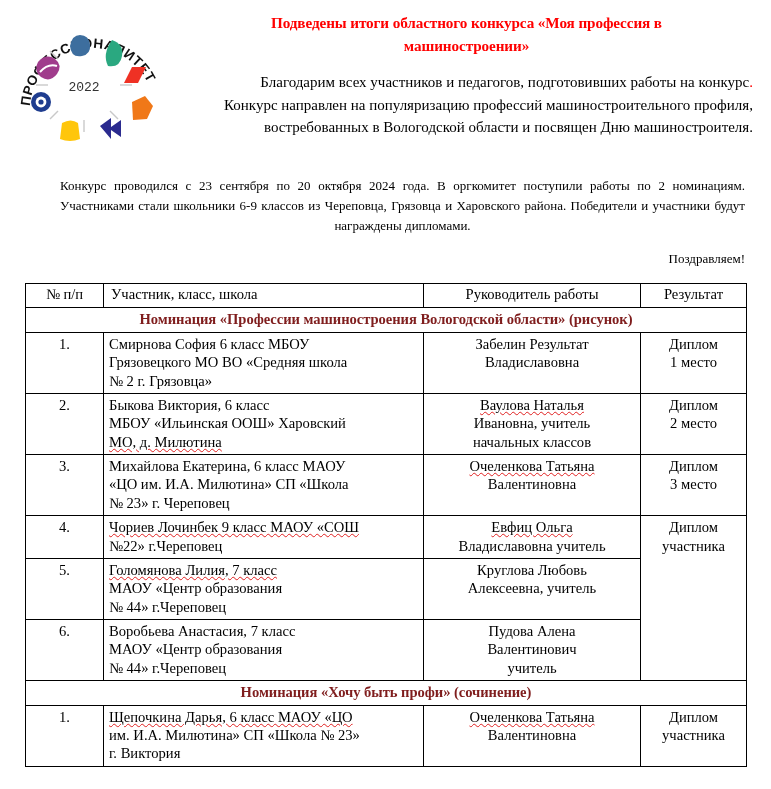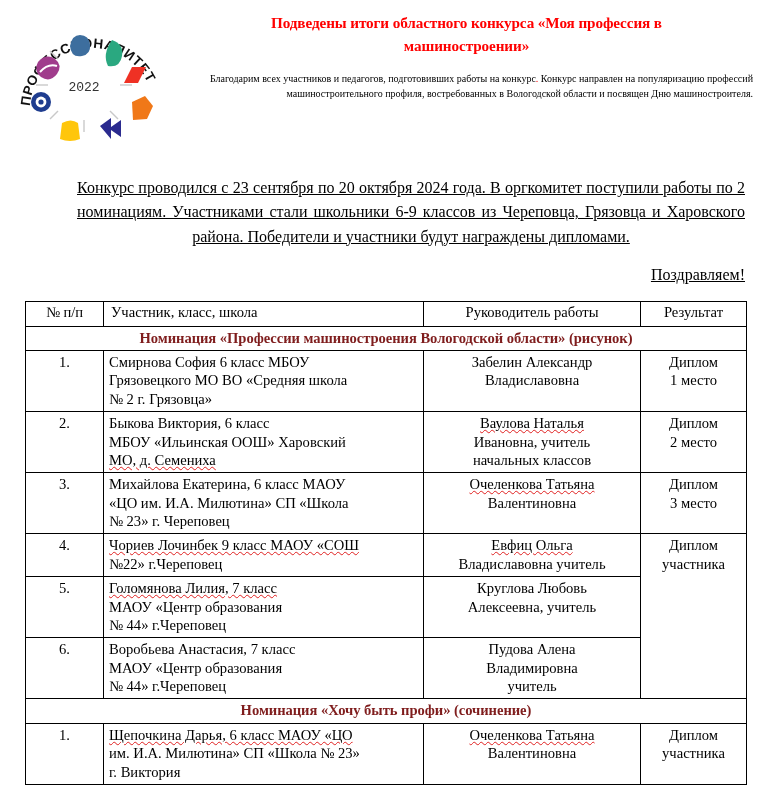--- a/index.html
+++ b/index.html
@@ -37,39 +37,38 @@
   .doc-title {
     color: #FF0000;
     font-weight: bold;
     font-size: 15.2px;
     line-height: 1.48;
     text-align: center;
     margin: 6px 0 0 0;
     letter-spacing: -0.1px;
   }
   .intro-para {
-    font-size: 10px;
+    font-size: 15px;
     line-height: 1.5;
     text-align: right;
     margin: 14px 0 0 0;
     padding-left: 26px;
   }
   .red-dot { color: #FF0000; }
 
   
   .para-block {
     padding: 0 26px 0 60px;
   }
   .para {
-    font-size: 16px;
+    font-size: 13px;
     line-height: 1.52;
     text-align: justify;
     text-align-last: center;
-    margin: 10px 0 0 17px;
-    text-decoration: underline;
+    margin: 10px 0 0 0;
   }
   .para.congrats {
     text-align: right;
     text-align-last: right;
     margin-top: 14px;
   }
 
   
   .tbl-wrap {
     padding: 0 0 0 25px;
@@ -215,35 +214,35 @@
       </tr>
 
       <tr>
         <td class="num">1.</td>
         <td class="participant">
           <span>Смирнова София 6 класс МБОУ</span><br>
           <span>Грязовецкого МО ВО «Средняя школа</span><br>
           <span class="sp-blue nowrap">№ 2  г. Грязовца»</span>
         </td>
         <td class="leader">
-          <span>Забелин Александр</span><br>
+          <span>Забелин Результат</span><br>
           <span>Владиславовна</span>
         </td>
         <td class="result">
           <span>Диплом</span><br>
           <span>1 место</span>
         </td>
       </tr>
 
       <tr>
         <td class="num">2.</td>
         <td class="participant">
           <span>Быкова Виктория, 6 класс</span><br>
           <span>МБОУ «Ильинская ООШ» Харовский</span><br>
-          <span class="sp-red">МО, д. Семениха</span>
+          <span class="sp-red">МО, д. Милютина</span>
         </td>
         <td class="leader">
           <span class="sp-red">Ваулова Наталья</span><br>
           <span>Ивановна, учитель</span><br>
           <span>начальных классов</span>
         </td>
         <td class="result">
           <span>Диплом</span><br>
           <span>2 место</span>
         </td>
@@ -297,21 +296,21 @@
 
       <tr>
         <td class="num">6.</td>
         <td class="participant">
           <span>Воробьева Анастасия, 7 класс</span><br>
           <span>МАОУ «Центр образования</span><br>
           <span>№ 44» г.Череповец</span>
         </td>
         <td class="leader">
           <span>Пудова Алена</span><br>
-          <span>Владимировна</span><br>
+          <span>Валентинович</span><br>
           <span>учитель</span>
         </td>
       </tr>
 
       <tr class="nomination">
         <td colspan="4">Номинация «Хочу быть профи»   (сочинение)</td>
       </tr>
 
       <tr>
         <td class="num">1.</td>

